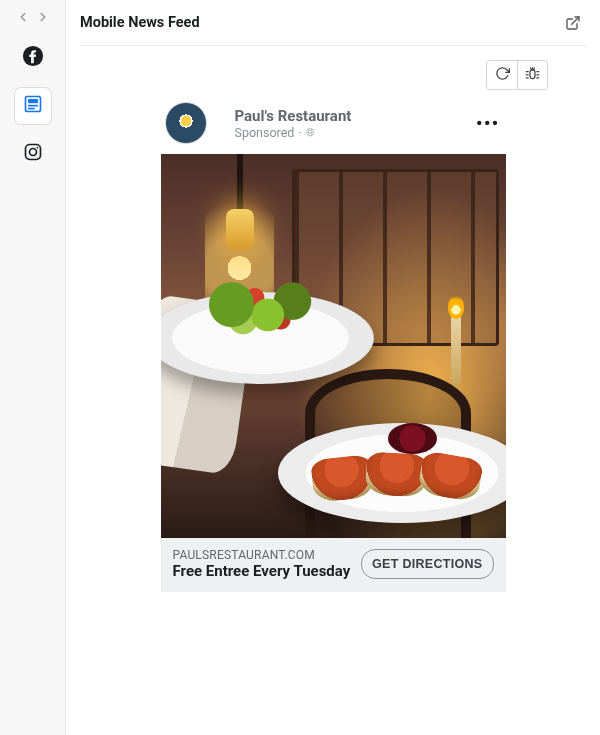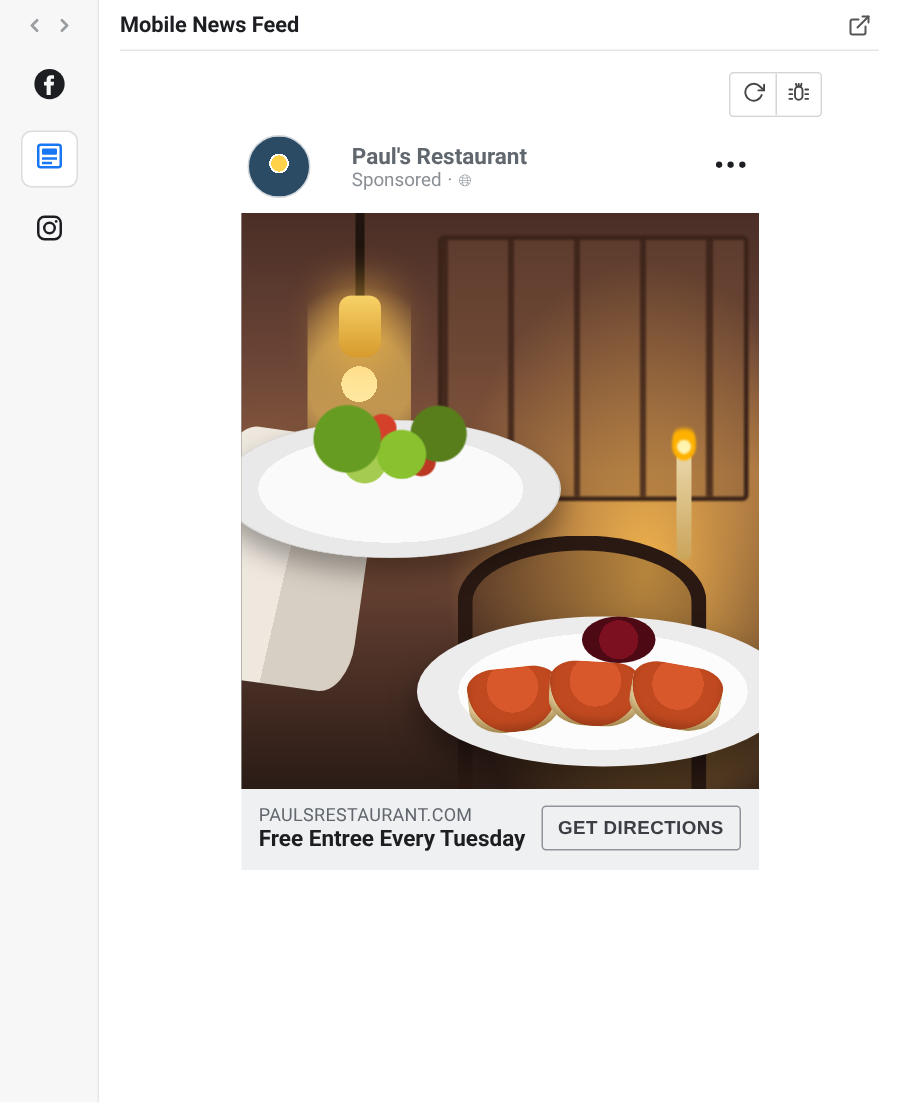--- a/index.html
+++ b/index.html
@@ -44,21 +44,21 @@
   }
   .main {
     flex: 1;
     display: flex;
     flex-direction: column;
     padding: 0 14px;
   }
   .topbar {
     display: flex;
     align-items: center;
-    height: 34px;
+    height: 46px;
     border-bottom: 1px solid #e6e6e6;
   }
   .title {
     font-size: 14.5px;
     font-weight: 700;
     color: #1c1e21;
     flex: 1;
   }
   .open-btn {
     width: 26px;
@@ -240,21 +240,21 @@
   .cta-domain { color:#62676d; font-size:12px; letter-spacing:.2px; }
   .cta-headline { color:#1c1e21; font-weight:700; font-size:15px; line-height:1.2; }
   .cta-btn {
     border:1px solid #8f949a;
     background:#eef0f2;
     color:#3b3f44;
     font-size:12.5px;
     font-weight:600;
     letter-spacing:.3px;
     padding:7px 10px;
-    border-radius:3px;
+    border-radius:14px;
     white-space:nowrap;
   }
 </style>
 </head>
 <body>
 
 <div class="app">
   <div class="iconbar">
     <div class="nav-arrows">
       <span>

